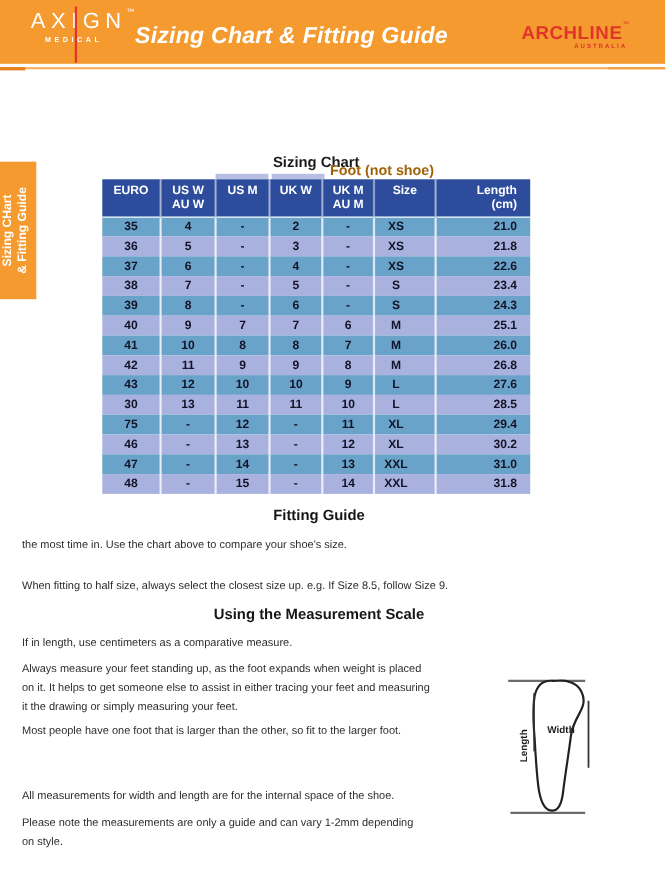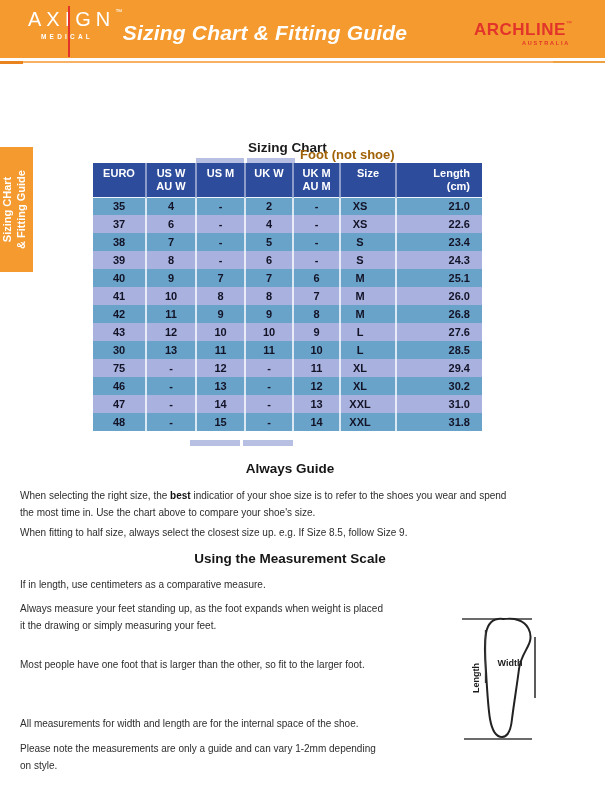--- a/index.html
+++ b/index.html
@@ -44,21 +44,21 @@
   .size-table th{background:var(--header_blue,#2D4C9C);color:#fff;font-size:11px;font-weight:bold;
      vertical-align:top;padding:4px 0 0;height:34px;border-left:2px solid rgba(255,255,255,.45);
      border-bottom:1.5px solid rgba(255,255,255,.9);}
   .size-table th:first-child{border-left:none;}
   .hl{display:block;line-height:13px;text-align:center;}
   .size-table td{height:18px;font-size:11px;font-weight:bold;color:#131327;text-align:center;
      padding:0;border-left:2px solid rgba(255,255,255,.75);}
   .size-table td:first-child{border-left:none;}
   .size-table tbody tr:nth-child(odd){background:var(--row_dark,#6AA3C9);}
   .size-table tbody tr:nth-child(even){background:var(--row_light,#A9B2DE);}
-  .size-table th:nth-child(6) .hl{}
+  .size-table th:nth-child(6) .hl{padding-right:16px;text-align:right;}
   .size-table td:nth-child(6){padding-right:16px;}
   .size-table th:nth-child(7) .hl{text-align:right;padding-right:12px;}
   .size-table td:nth-child(7){text-align:right;padding-right:12px;}
 
   
   .h2{position:absolute;left:20px;width:540px;text-align:center;font-size:13.5px;
       font-weight:bold;color:#161616;}
   .fg-head{top:461px;} .ms-head{top:551px;}
   .para{position:absolute;left:20px;width:575px;font-size:10px;line-height:17px;color:#2d2d2d;}
   .p1{top:487px;} .p2{top:524px;} .mp1{top:576px;} .mp2{top:600px;width:470px;}
@@ -155,20 +155,29 @@
         <tr>
       <td>35</td>
           <td>4</td>
       <td>-</td>
           <td>2</td>
       <td>-</td>
           <td>XS</td>
       <td>21.0</td>
     </tr>
         <tr>
+      <td>36</td>
+          <td>5</td>
+      <td>-</td>
+          <td>3</td>
+      <td>-</td>
+          <td>XS</td>
+      <td>21.8</td>
+    </tr>
+        <tr>
       <td>37</td>
           <td>6</td>
       <td>-</td>
           <td>4</td>
       <td>-</td>
           <td>XS</td>
       <td>22.6</td>
     </tr>
         <tr>
       <td>38</td>
@@ -265,35 +274,35 @@
           <td>-</td>
       <td>15</td>
           <td>-</td>
       <td>14</td>
           <td>XXL</td>
       <td>31.8</td>
     </tr>
       </tbody>
   </table>
 
-  <div class="h2 fg-head">Always Guide</div>
+  <div class="h2 fg-head">Fitting Guide</div>
   <div class="para p1">
-    <span class="pl"><span>When selecting the right size, the </span><b class="emph">best</b><span> indicatior of your shoe size is to refer to the shoes you wear and spend</span></span>
     <span class="pl">the most time in. Use the chart above to compare your shoe's size.</span>
   </div>
   <div class="para p2">
     <span class="pl">When fitting to half size, always select the closest size up. e.g. If Size 8.5, follow Size 9.</span>
   </div>
 
   <div class="h2 ms-head">Using the Measurement Scale</div>
   <div class="para mp1">
     <span class="pl">If in length, use centimeters as a comparative measure.</span>
   </div>
   <div class="para mp2">
     <span class="pl">Always measure your feet standing up, as the foot expands when weight is placed</span>
+    <span class="pl">on it. It helps to get someone else to assist in either tracing your feet and measuring</span>
     <span class="pl">it the drawing or simply measuring your feet.</span>
   </div>
   <div class="para mp3">
     <span class="pl">Most people have one foot that is larger than the other, so fit to the larger foot.</span>
   </div>
   <div class="para mp4">
     <span class="pl">All measurements for width and length are for the internal space of the shoe.</span>
   </div>
   <div class="para mp5">
     <span class="pl">Please note the measurements are only a guide and can vary 1-2mm depending</span>

